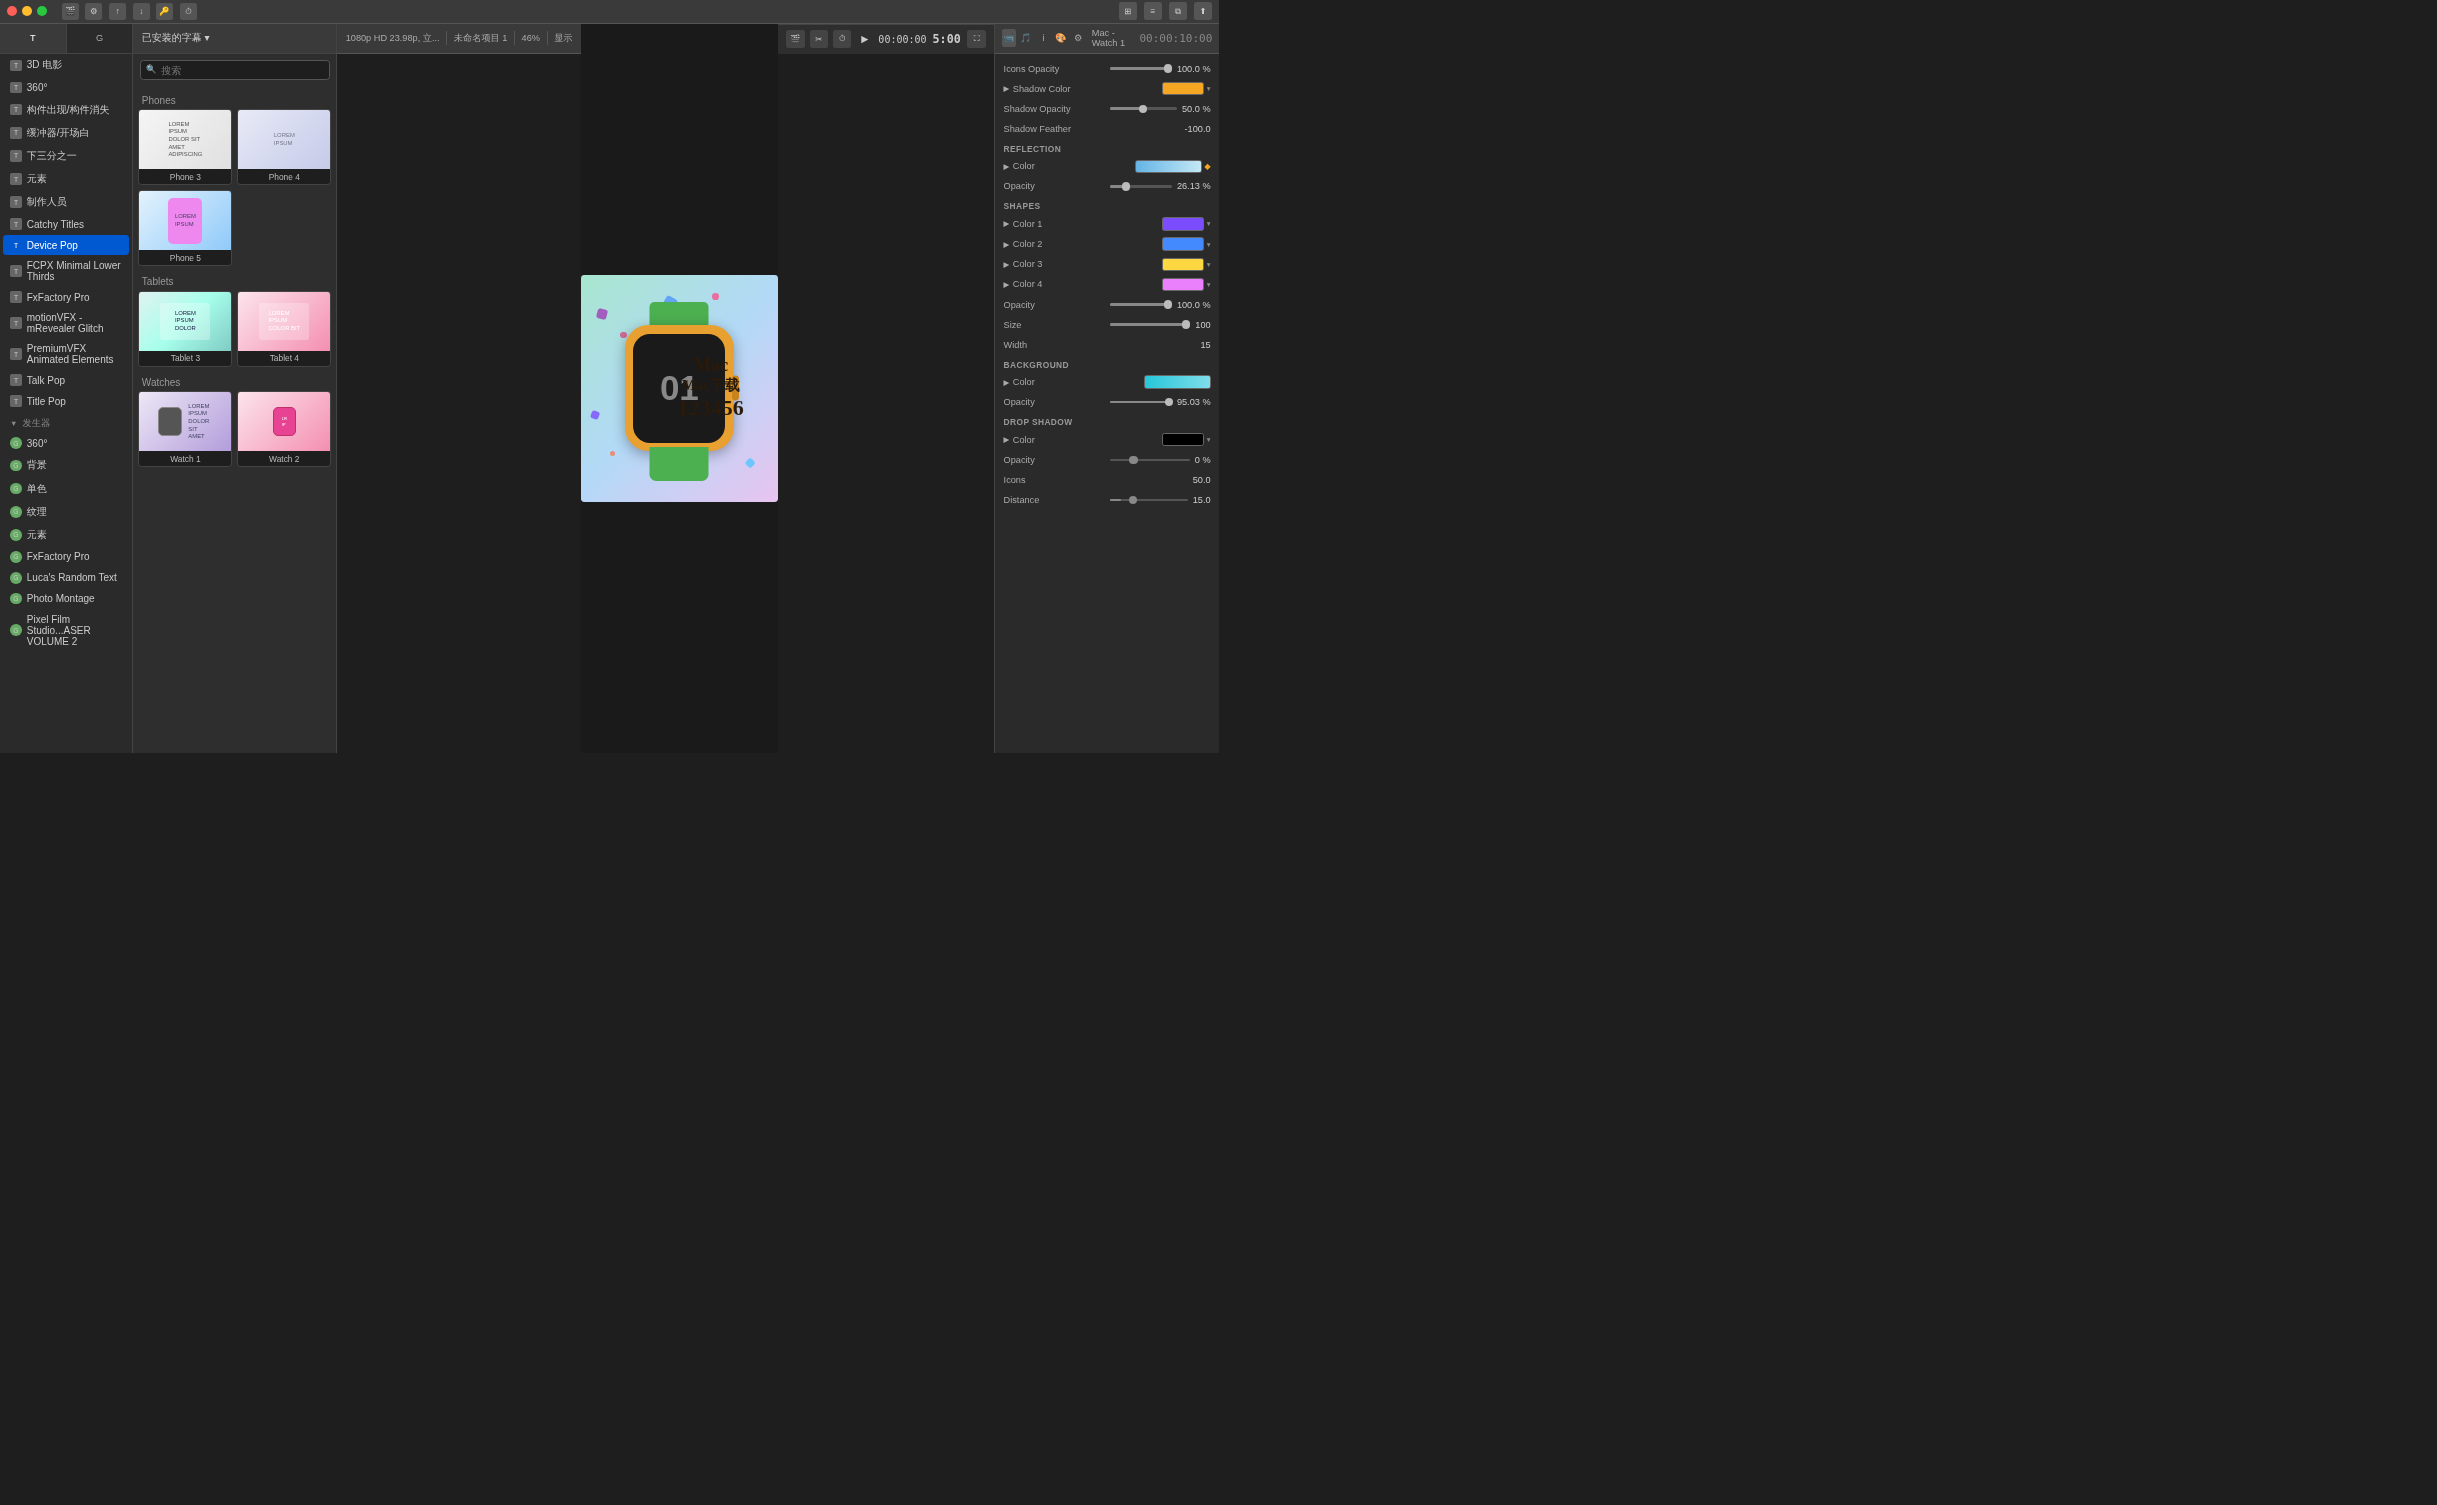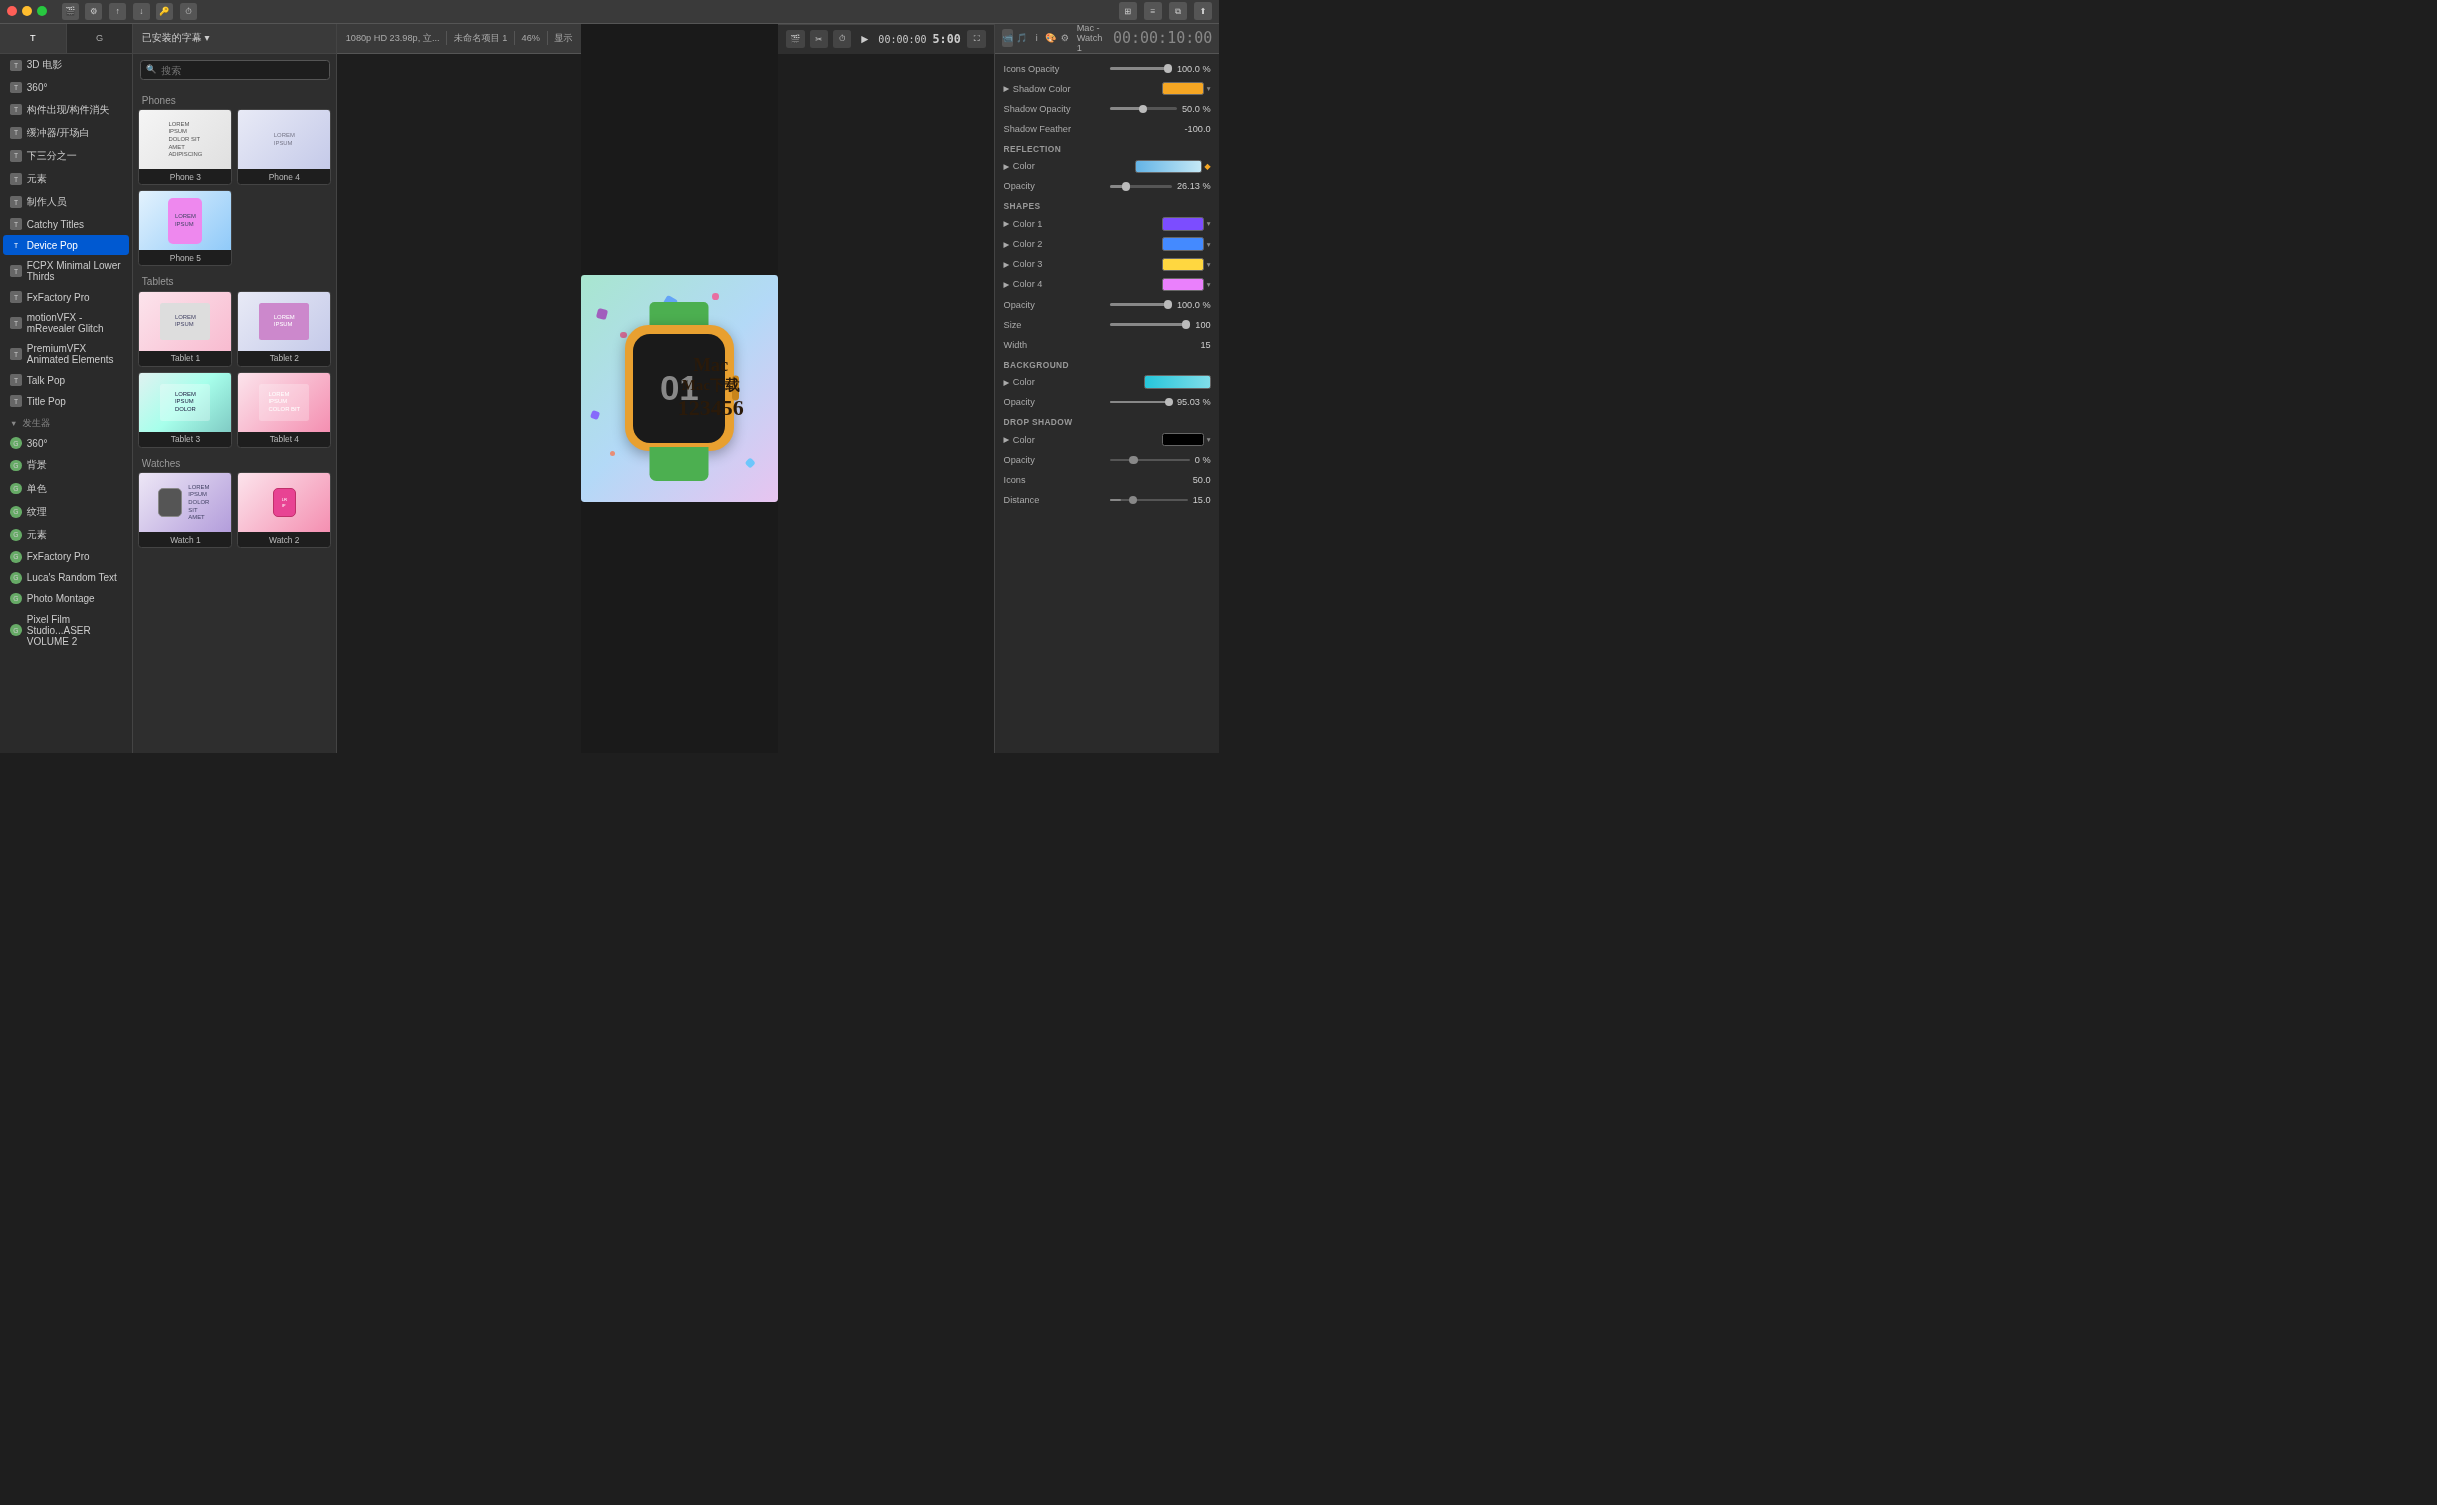--- a/index.html
+++ b/index.html
@@ -293,38 +293,20 @@
             </div>
           </div>
           <div class="grid-label">Phone 5</div>
         </div>
         <div class="grid-item" style="visibility:hidden;"></div>
       </div>
 
       <div class="grid-section-title">Tablets</div>
       <div class="grid-row">
         <div class="grid-item">
-          <div class="grid-thumb thumb-tablet1">
-            <div style="width:50px;height:37px;background:#ddd;border-radius:2.5px;display:flex;align-items:center;justify-content:center;">
-              <div class="lorem-text" style="color:#446;">LOREM<br>IPSUM</div>
-            </div>
-          </div>
-          <div class="grid-label">Tablet 1</div>
-        </div>
-        <div class="grid-item">
-          <div class="grid-thumb thumb-tablet2">
-            <div style="width:50px;height:37px;background:#c8c;border-radius:2.5px;display:flex;align-items:center;justify-content:center;">
-              <div class="lorem-text" style="color:#fff;">LOREM<br>IPSUM</div>
-            </div>
-          </div>
-          <div class="grid-label">Tablet 2</div>
-        </div>
-      </div>
-      <div class="grid-row">
-        <div class="grid-item">
           <div class="grid-thumb thumb-tablet3">
             <div style="width:50px;height:37px;background:rgba(255,255,255,0.3);border-radius:2.5px;display:flex;align-items:center;justify-content:center;">
               <div class="lorem-text" style="color:#224;">LOREM<br>IPSUM<br>DOLOR</div>
             </div>
           </div>
           <div class="grid-label">Tablet 3</div>
         </div>
         <div class="grid-item">
           <div class="grid-thumb thumb-tablet4">
             <div style="width:50px;height:37px;background:rgba(255,255,255,0.25);border-radius:2.5px;display:flex;align-items:center;justify-content:center;">
@@ -422,21 +404,21 @@
 
   <div class="right-panel">
     <div class="right-tabs">
       <div class="right-tab active">📹</div>
       <div class="right-tab">🎵</div>
       <div class="right-tab">ℹ</div>
       <div class="right-tab">🎨</div>
       <div class="right-tab">⚙</div>
       <div class="right-tab-spacer"></div>
       <span style="font-size:9.2px;color:#aaa;margin-right:3.4px;">Mac - Watch 1</span>
-      <span style="font-size:15px;color:#888;font-family:monospace;">00:00:10:00</span>
+      <span style="font-size:11px;color:#888;font-family:monospace;">00:00:10:00</span>
     </div>
 
     <div class="right-content">
 
       <div class="prop-row">
         <span class="prop-label">Icons Opacity</span>
         <div class="prop-slider">
           <div class="prop-slider-fill" style="width:100%;"></div>
           <div class="prop-slider-thumb" style="right:0;"></div>
         </div>

